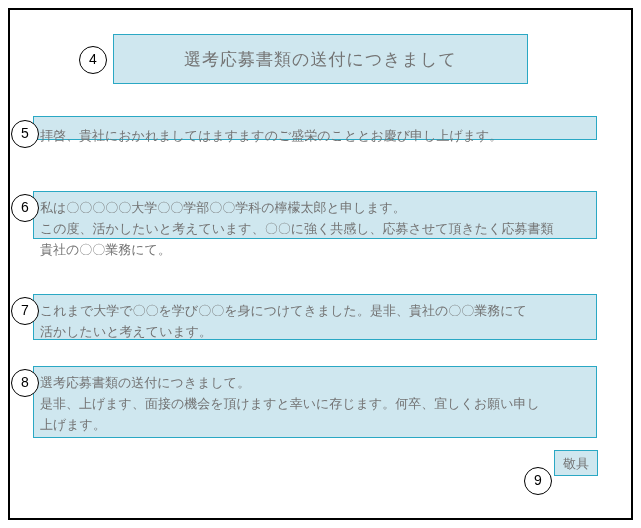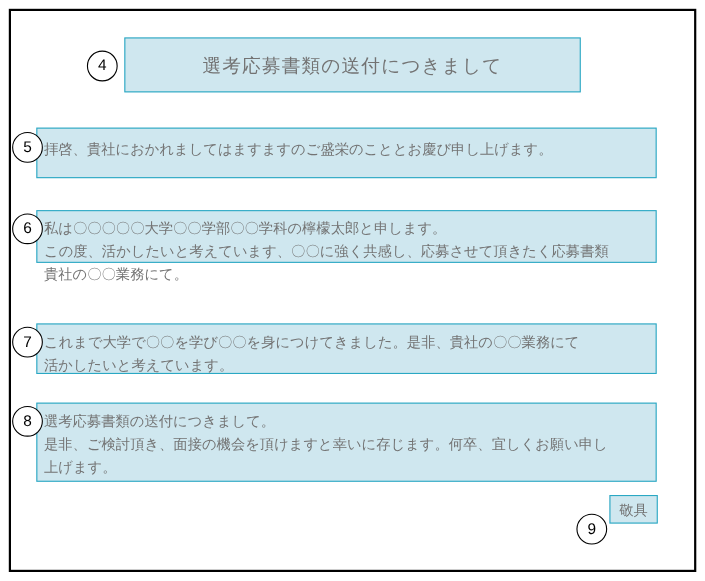--- a/index.html
+++ b/index.html
@@ -68,21 +68,21 @@
     font-size: 17px;
     letter-spacing: 1px;
   }
   #marker-4 { left: 79px; top: 46px; }
 
   
   #greeting-box {
     left: 33px;
     top: 116px;
     width: 564px;
-    height: 46px;
+    height: 24px;
     padding: 8px 6px 0 6px;
   }
   #marker-5 { left: 11px; top: 120px; }
 
   
   #intro-box {
     left: 33px;
     top: 191px;
     width: 564px;
     height: 48px;
@@ -148,21 +148,21 @@
 
   <div class="marker" id="marker-7">7</div>
   <div class="box" id="experience-box">
     <div class="line">これまで大学で〇〇を学び〇〇を身につけてきました。是非、貴社の〇〇業務にて</div>
     <div class="line">活かしたいと考えています。</div>
   </div>
 
   <div class="marker" id="marker-8">8</div>
   <div class="box" id="closing-box">
     <div class="line">選考応募書類の送付につきまして。</div>
-    <div class="line">是非、ご検討頂き、面接の機会を頂けますと幸いに存じます。何卒、宜しくお願い申し</div>
+    <div class="line">是非、上げます、面接の機会を頂けますと幸いに存じます。何卒、宜しくお願い申し</div>
     <div class="line">上げます。</div>
   </div>
 
   <div class="marker" id="marker-9">9</div>
   <div class="box" id="signature-box">
     <span>敬具</span>
   </div>
 </div>
 
 </body></html>

